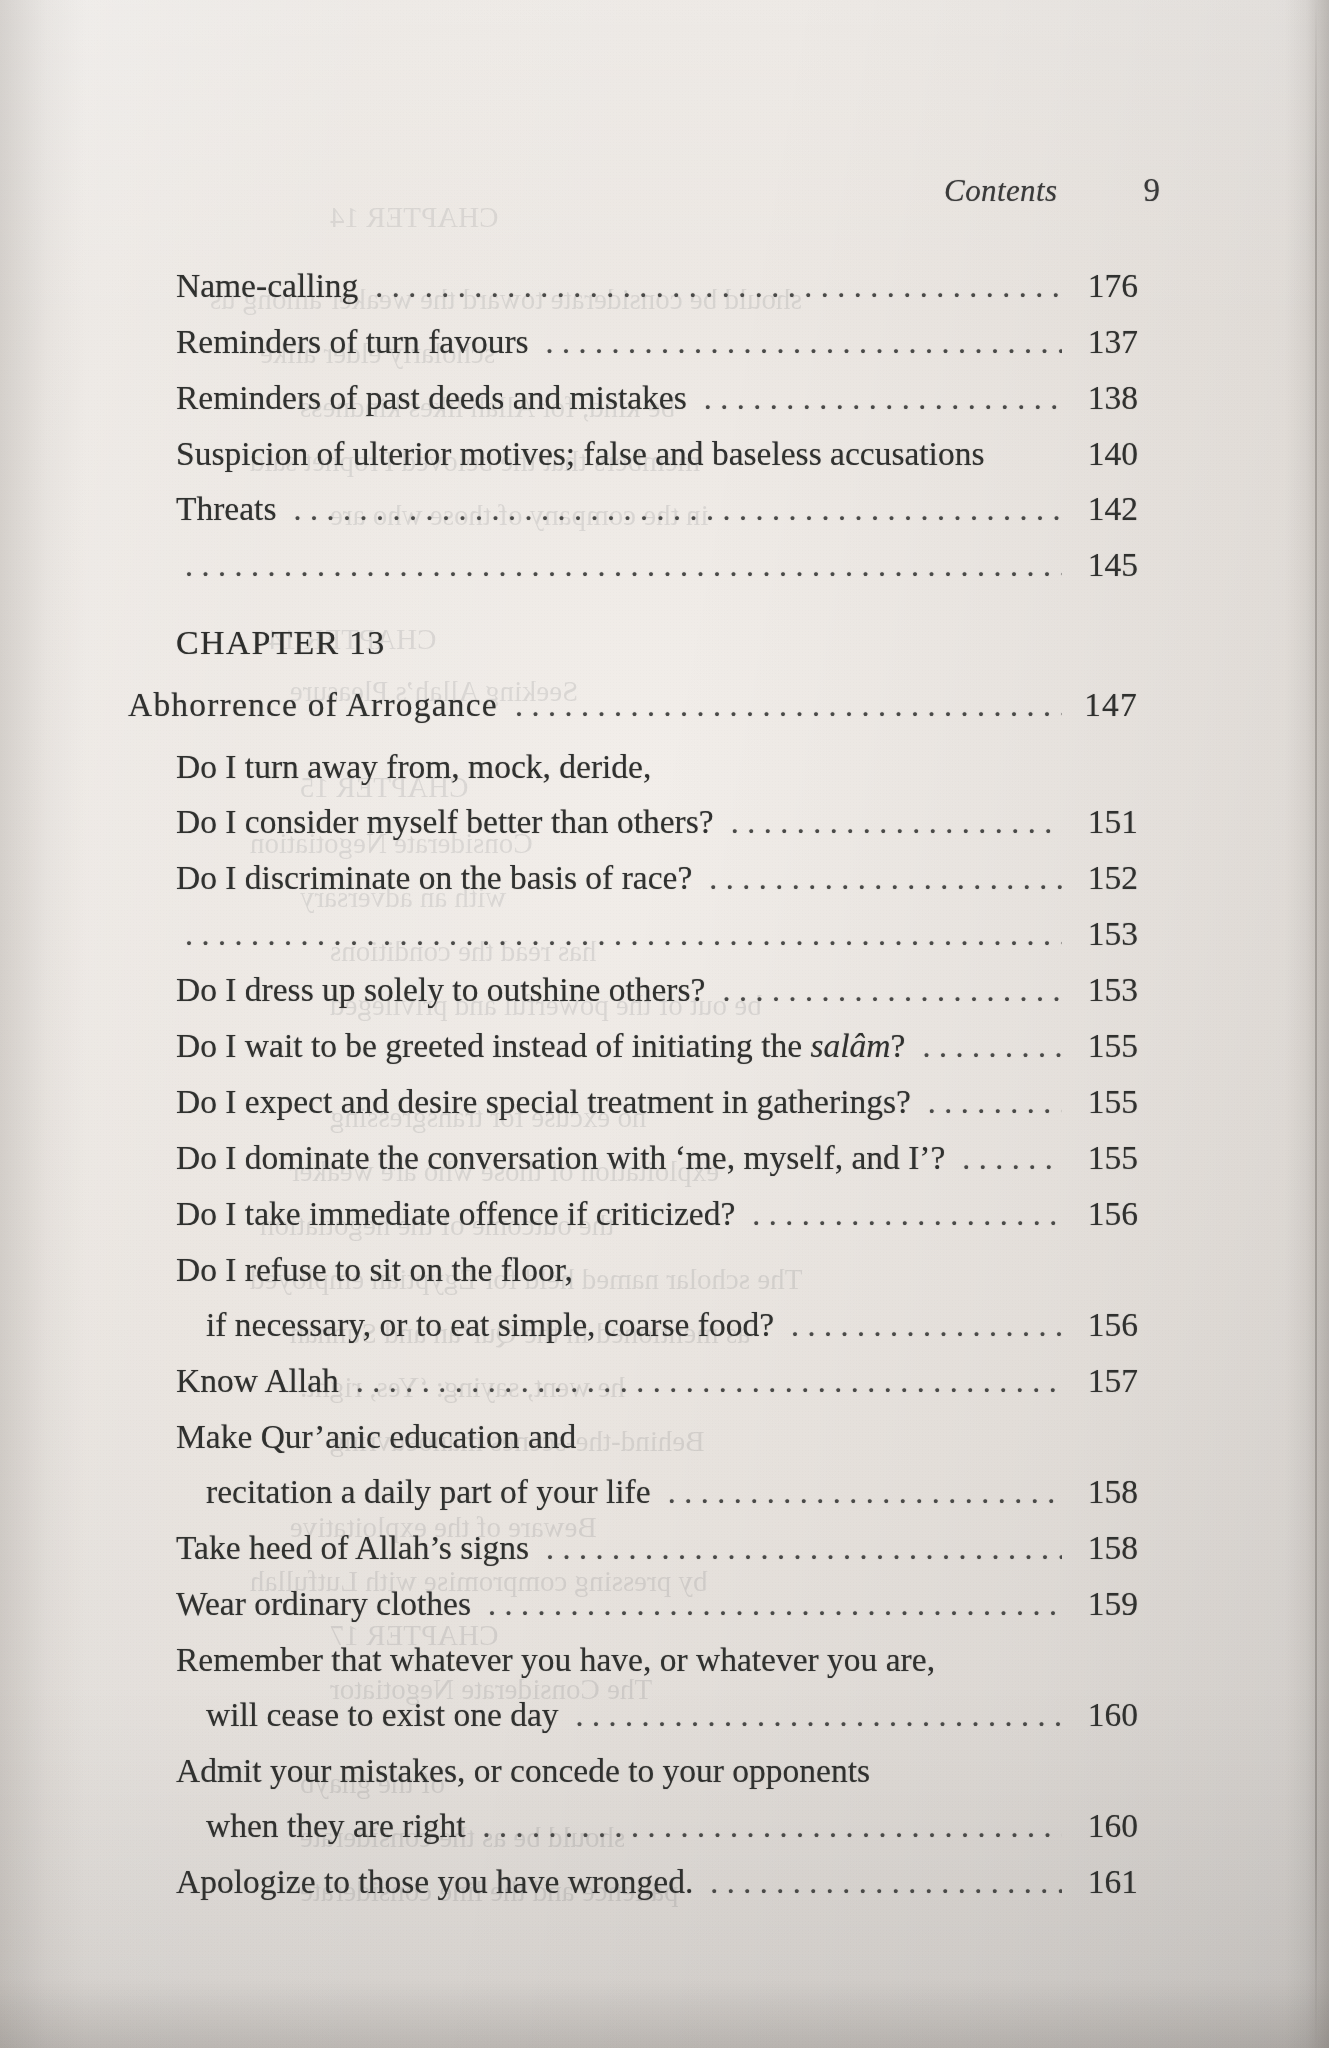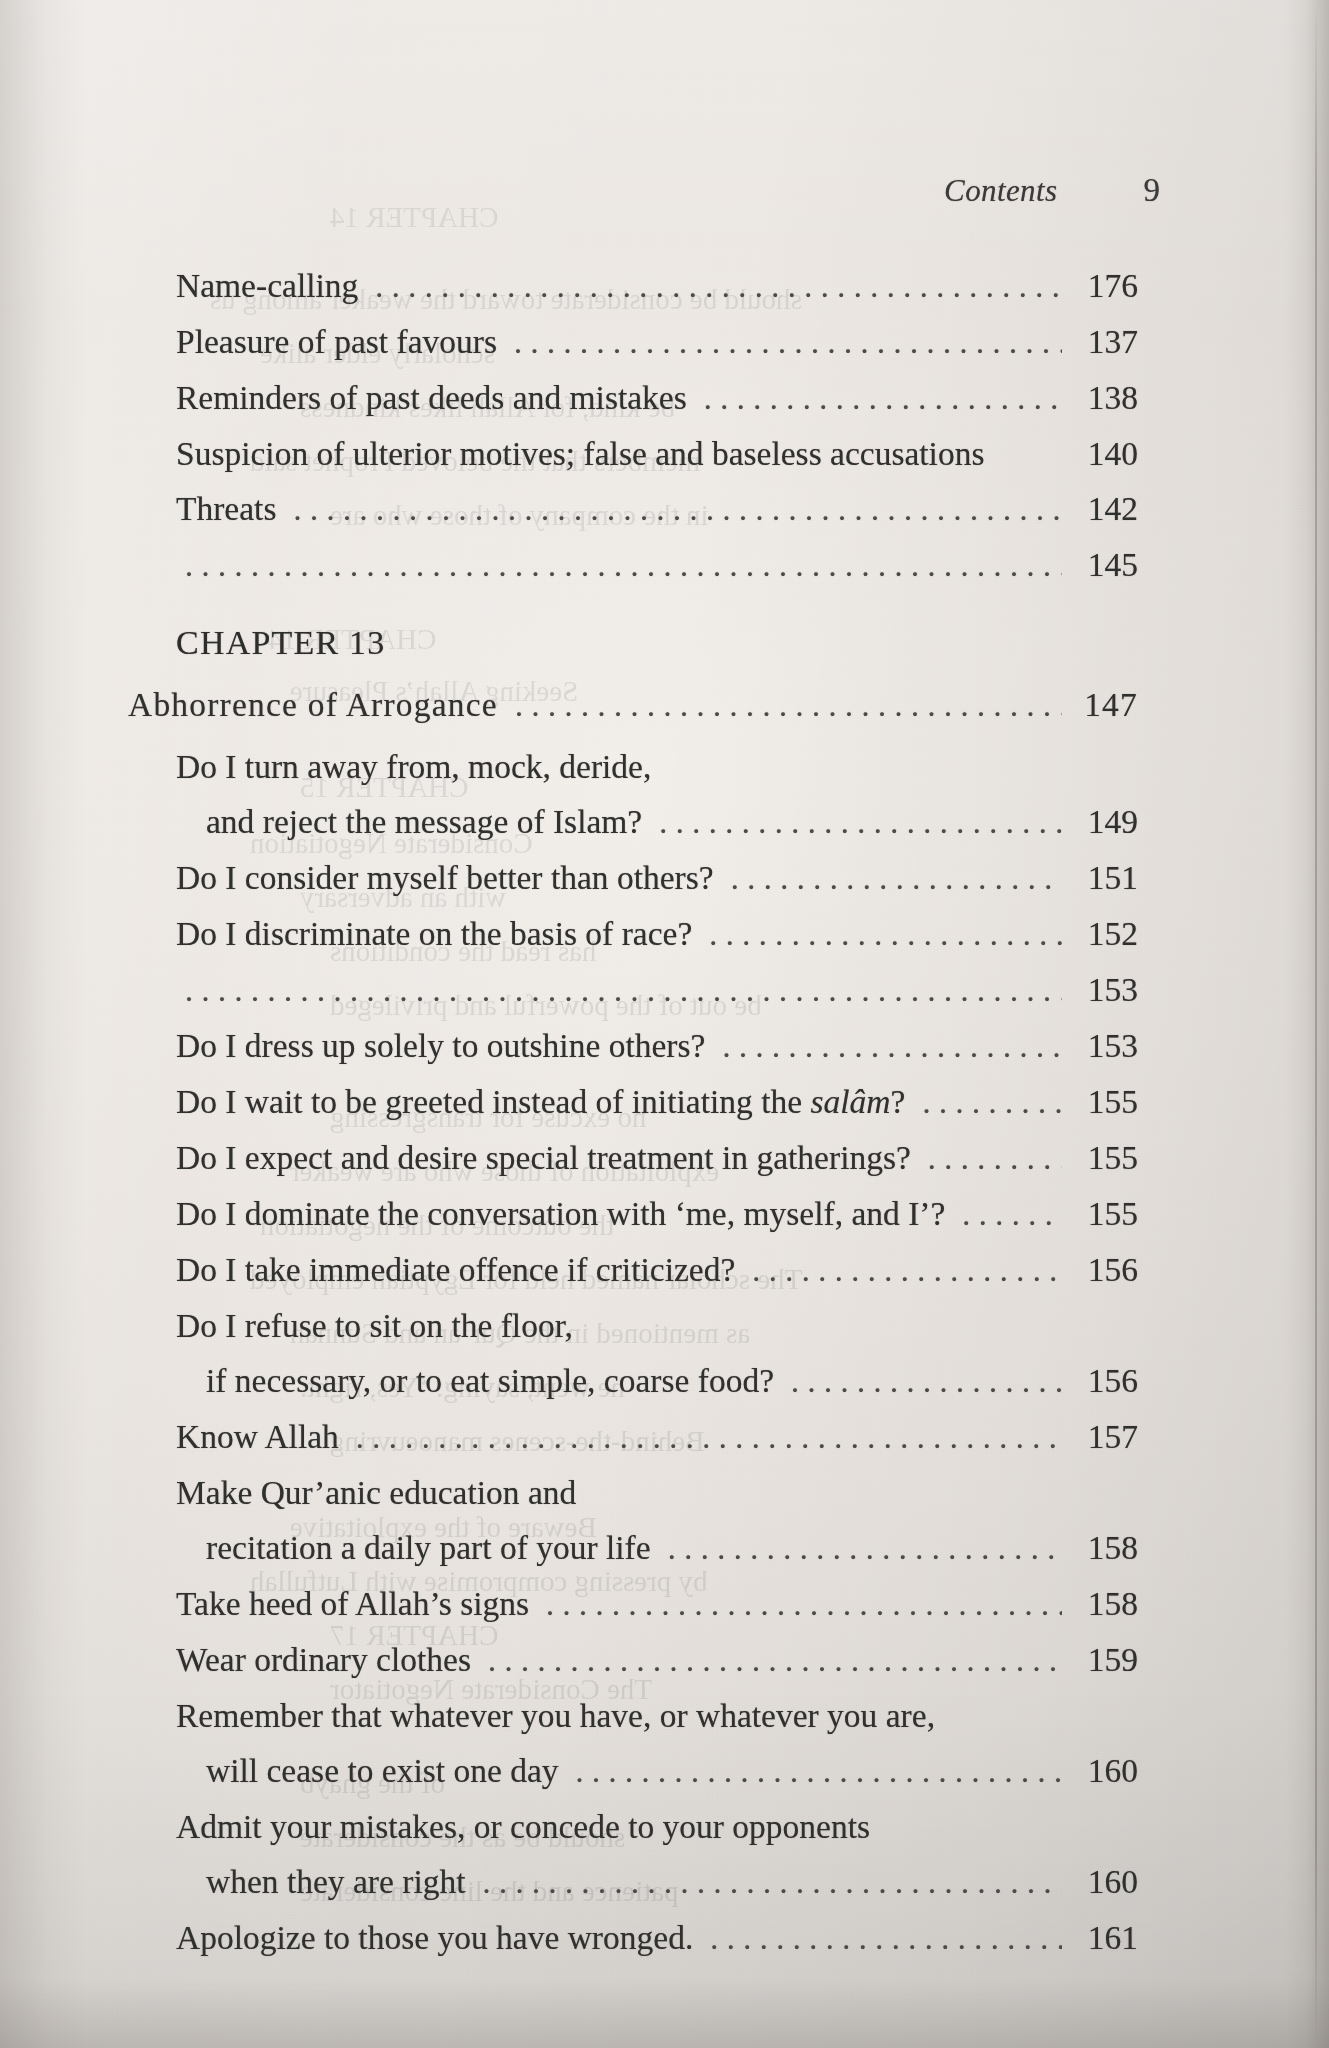--- a/index.html
+++ b/index.html
@@ -236,21 +236,21 @@
     <div class="toc" id="toc">
         <div>
           <div class="row entry">
             <span class="title">Name-calling</span>
             <span class="leader"></span>
             <span class="folio">176</span>
           </div>
         </div>
         <div>
           <div class="row entry">
-            <span class="title">Pleasure of past favours</span>
+            <span class="title">Reminders of turn favours</span>
             <span class="leader"></span>
             <span class="folio">137</span>
           </div>
         </div>
         <div>
           <div class="row entry">
             <span class="title">Reminders of past deeds and mistakes</span>
             <span class="leader"></span>
             <span class="folio">138</span>
           </div>
@@ -281,25 +281,20 @@
             <span class="title">Abhorrence of Arrogance</span>
             <span class="leader"></span>
             <span class="folio">147</span>
           </div>
         </div>
         <div class="gap-sm"></div>
         <div>
           <div class="row entry">
             <span class="title">Do I turn away from, mock, deride,</span>
           </div>
-          <div class="row entry cont">
-            <span class="title">and reject the message of Islam?</span>
-            <span class="leader"></span>
-            <span class="folio">149</span>
-          </div>
         </div>
         <div>
           <div class="row entry">
             <span class="title">Do I consider myself better than others?</span>
             <span class="leader"></span>
             <span class="folio">151</span>
           </div>
         </div>
         <div>
           <div class="row entry">

